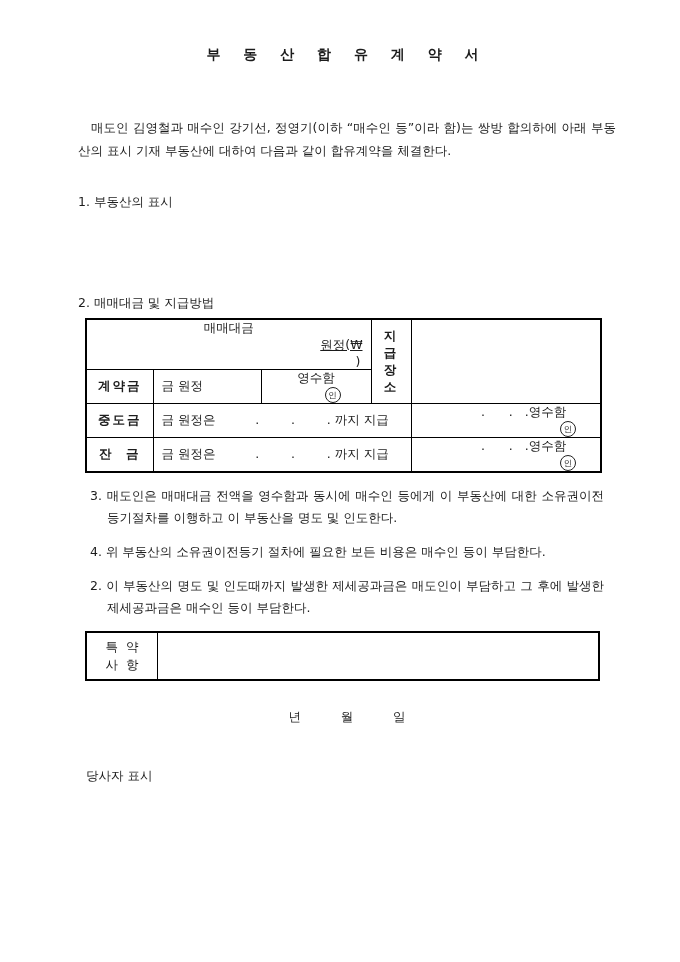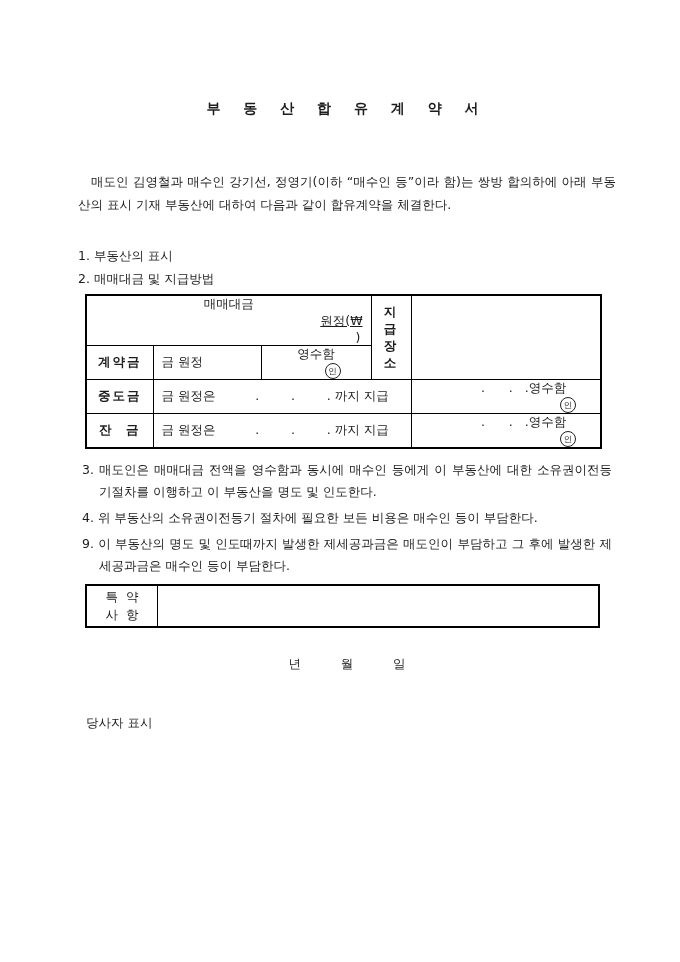--- a/index.html
+++ b/index.html
@@ -4,30 +4,30 @@
 <style>
   html,body { margin:0; padding:0; }
   body {
     width:680px; height:962px; background:#ffffff;
     font-family:"DejaVu Sans","Liberation Sans",sans-serif;
     font-size:12.5px; color:#1c1c1c;
   }
   .page { padding:0 64px 0 78px; }
 
   .title {
-    margin:8px; padding-top:90px;
+    margin:0; padding-top:44px;
     text-align:center; font-size:14px; font-weight:bold;
     letter-spacing:9px; line-height:20px; white-space:pre;
   }
 
   .para { margin:0; line-height:23px; text-align:justify; }
   .intro { margin-top:52px; text-indent:13px; }
   .heading { margin:0; line-height:23px; }
   .sec1 { margin-top:28px; }
-  .sec2 { }
+  .sec2 { margin-top:78px; }
 
   table.paytable {
     margin:4px 0 0 7px; width:515px;
     border-collapse:collapse; border:2px solid #000;
     table-layout:fixed;
   }
   .paytable td {
     border:1px solid #000; padding:0 8px;
     height:27px; vertical-align:middle; overflow:hidden;
   }
@@ -41,25 +41,25 @@
   .paren { margin-left:auto; margin-right:2px; }
   .seal {
     display:inline-flex; align-items:center; justify-content:center;
     width:14px; height:14px; border:1px solid #222; border-radius:50%;
     font-size:8.5px; line-height:1; flex:none;
   }
   .seal-c { margin-left:auto; margin-right:22px; }
   .seal-e { margin-left:auto; margin-right:16px; }
 
   .clauses { margin-top:10px; }
-  .clause { margin:4px; line-height:22px; text-align:justify;
+  .clause { margin:12px; line-height:22px; text-align:justify;
             padding-left:17px; text-indent:-17px; }
 
   .special {
-    margin:7px 0 0 7px; width:515px; height:44px;
+    margin:7px 0 0 7px; width:515px; height:50px;
     border:2px solid #000; display:flex; box-sizing:border-box;
   }
   .special-left {
     width:70px; border-right:1px solid #000; flex:none;
     display:flex; flex-direction:column; align-items:center; justify-content:center;
     line-height:18px; white-space:pre;
   }
   .special-right { flex:1; }
 
   .closing { margin-top:20px; text-indent:13px; }
@@ -133,21 +133,21 @@
           <span class="seal seal-e">인</span>
         </div>
       </td>
     </tr>
   </tbody>
     </table>
 
   <div class="clauses">
     <p class="clause">3. 매도인은 매매대금 전액을 영수함과 동시에 매수인 등에게 이 부동산에 대한 소유권이전등기절차를 이행하고 이 부동산을 명도 및 인도한다.</p>
     <p class="clause">4. 위 부동산의 소유권이전등기 절차에 필요한 보든 비용은 매수인 등이 부담한다.</p>
-    <p class="clause">9. 이 부동산의 명도 및 인도때까지 발생한 제세공과금은 매도인이 부담하고 그 후에 발생한 제세공과금은 매수인 등이 부담한다.</p>
+    <p class="clause">2. 이 부동산의 명도 및 인도때까지 발생한 제세공과금은 매도인이 부담하고 그 후에 발생한 제세공과금은 매수인 등이 부담한다.</p>
   </div>
 
   <div class="special">
     <div class="special-left">
       <div>특  약</div>
       <div>사  항</div>
     </div>
     <div class="special-right"></div>
   </div>
 

